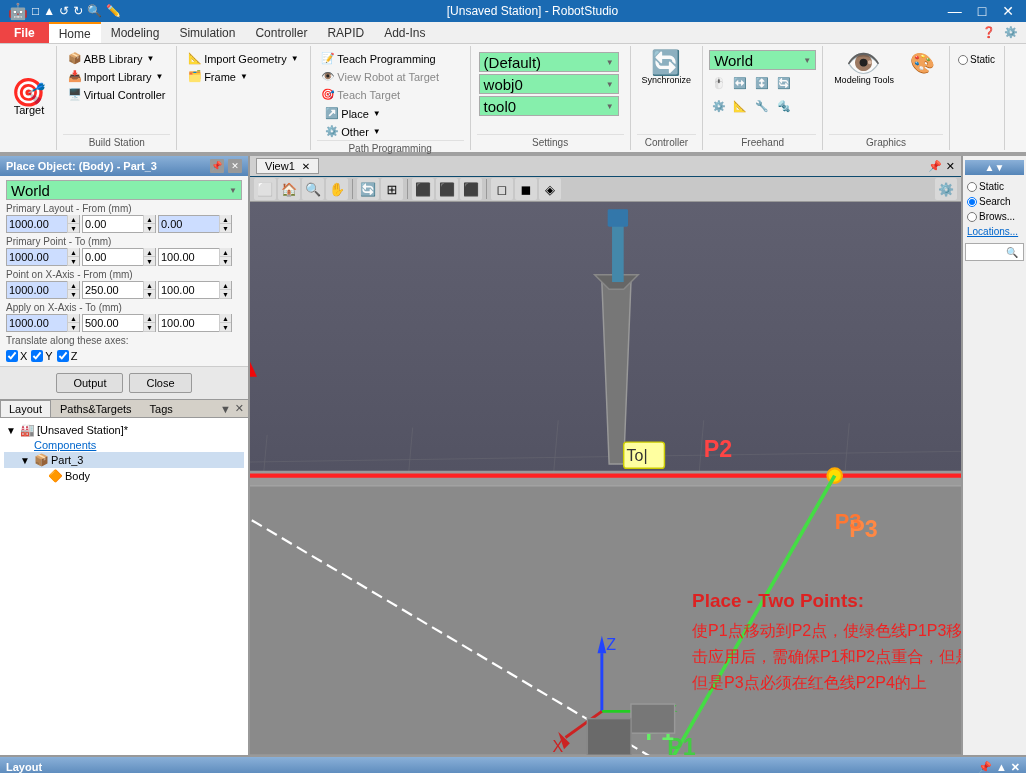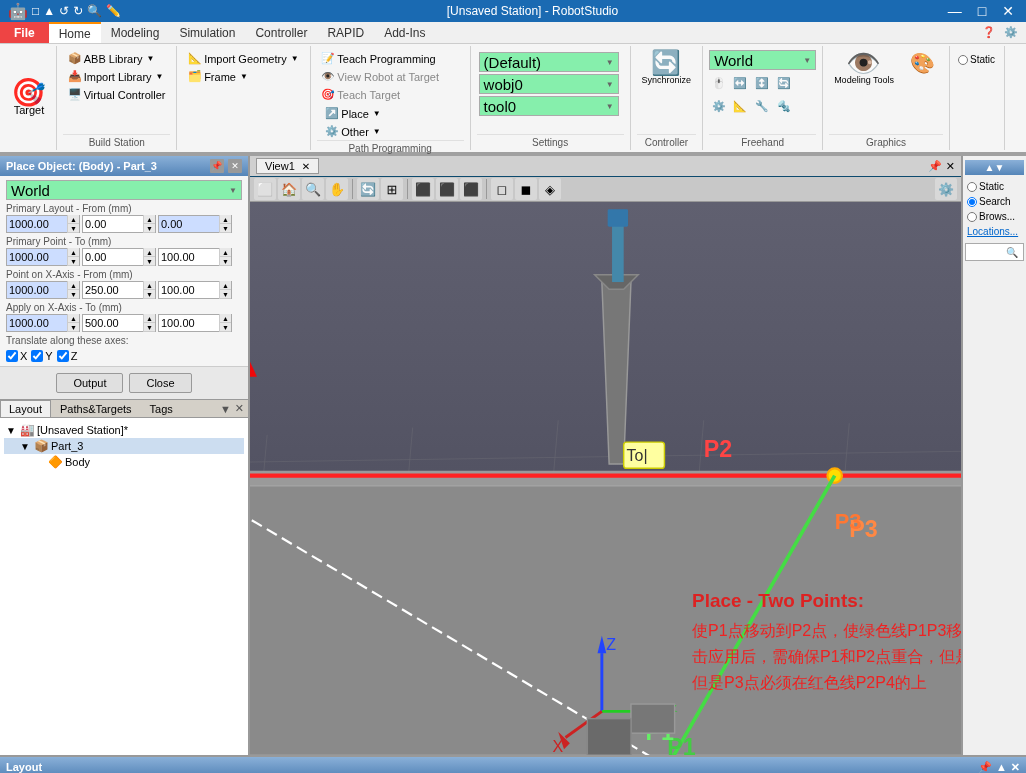--- a/index.html
+++ b/index.html
@@ -426,20 +426,24 @@
         <div class="tab-panel-controls">
           <span>▼</span>
           <span>✕</span>
         </div>
       </div>
       <div class="tree-content">
         <div class="tree-item">
           <span class="expand">▼</span>
           <span class="icon">🏭</span>
           <span class="label">[Unsaved Station]*</span>
+        </div>
+        <div class="tree-item" style="padding-left:16px;">
+          <span class="expand"></span>
+          <span class="label" style="color:#0066cc;text-decoration:underline;cursor:pointer;">Components</span>
         </div>
         <div class="tree-item selected" style="padding-left:16px;">
           <span class="expand">▼</span>
           <span class="icon">📦</span>
           <span class="label">Part_3</span>
         </div>
         <div class="tree-item" style="padding-left:30px;">
           <span class="expand"></span>
           <span class="icon" style="color:#cc4400;">🔶</span>
           <span class="label">Body</span>

